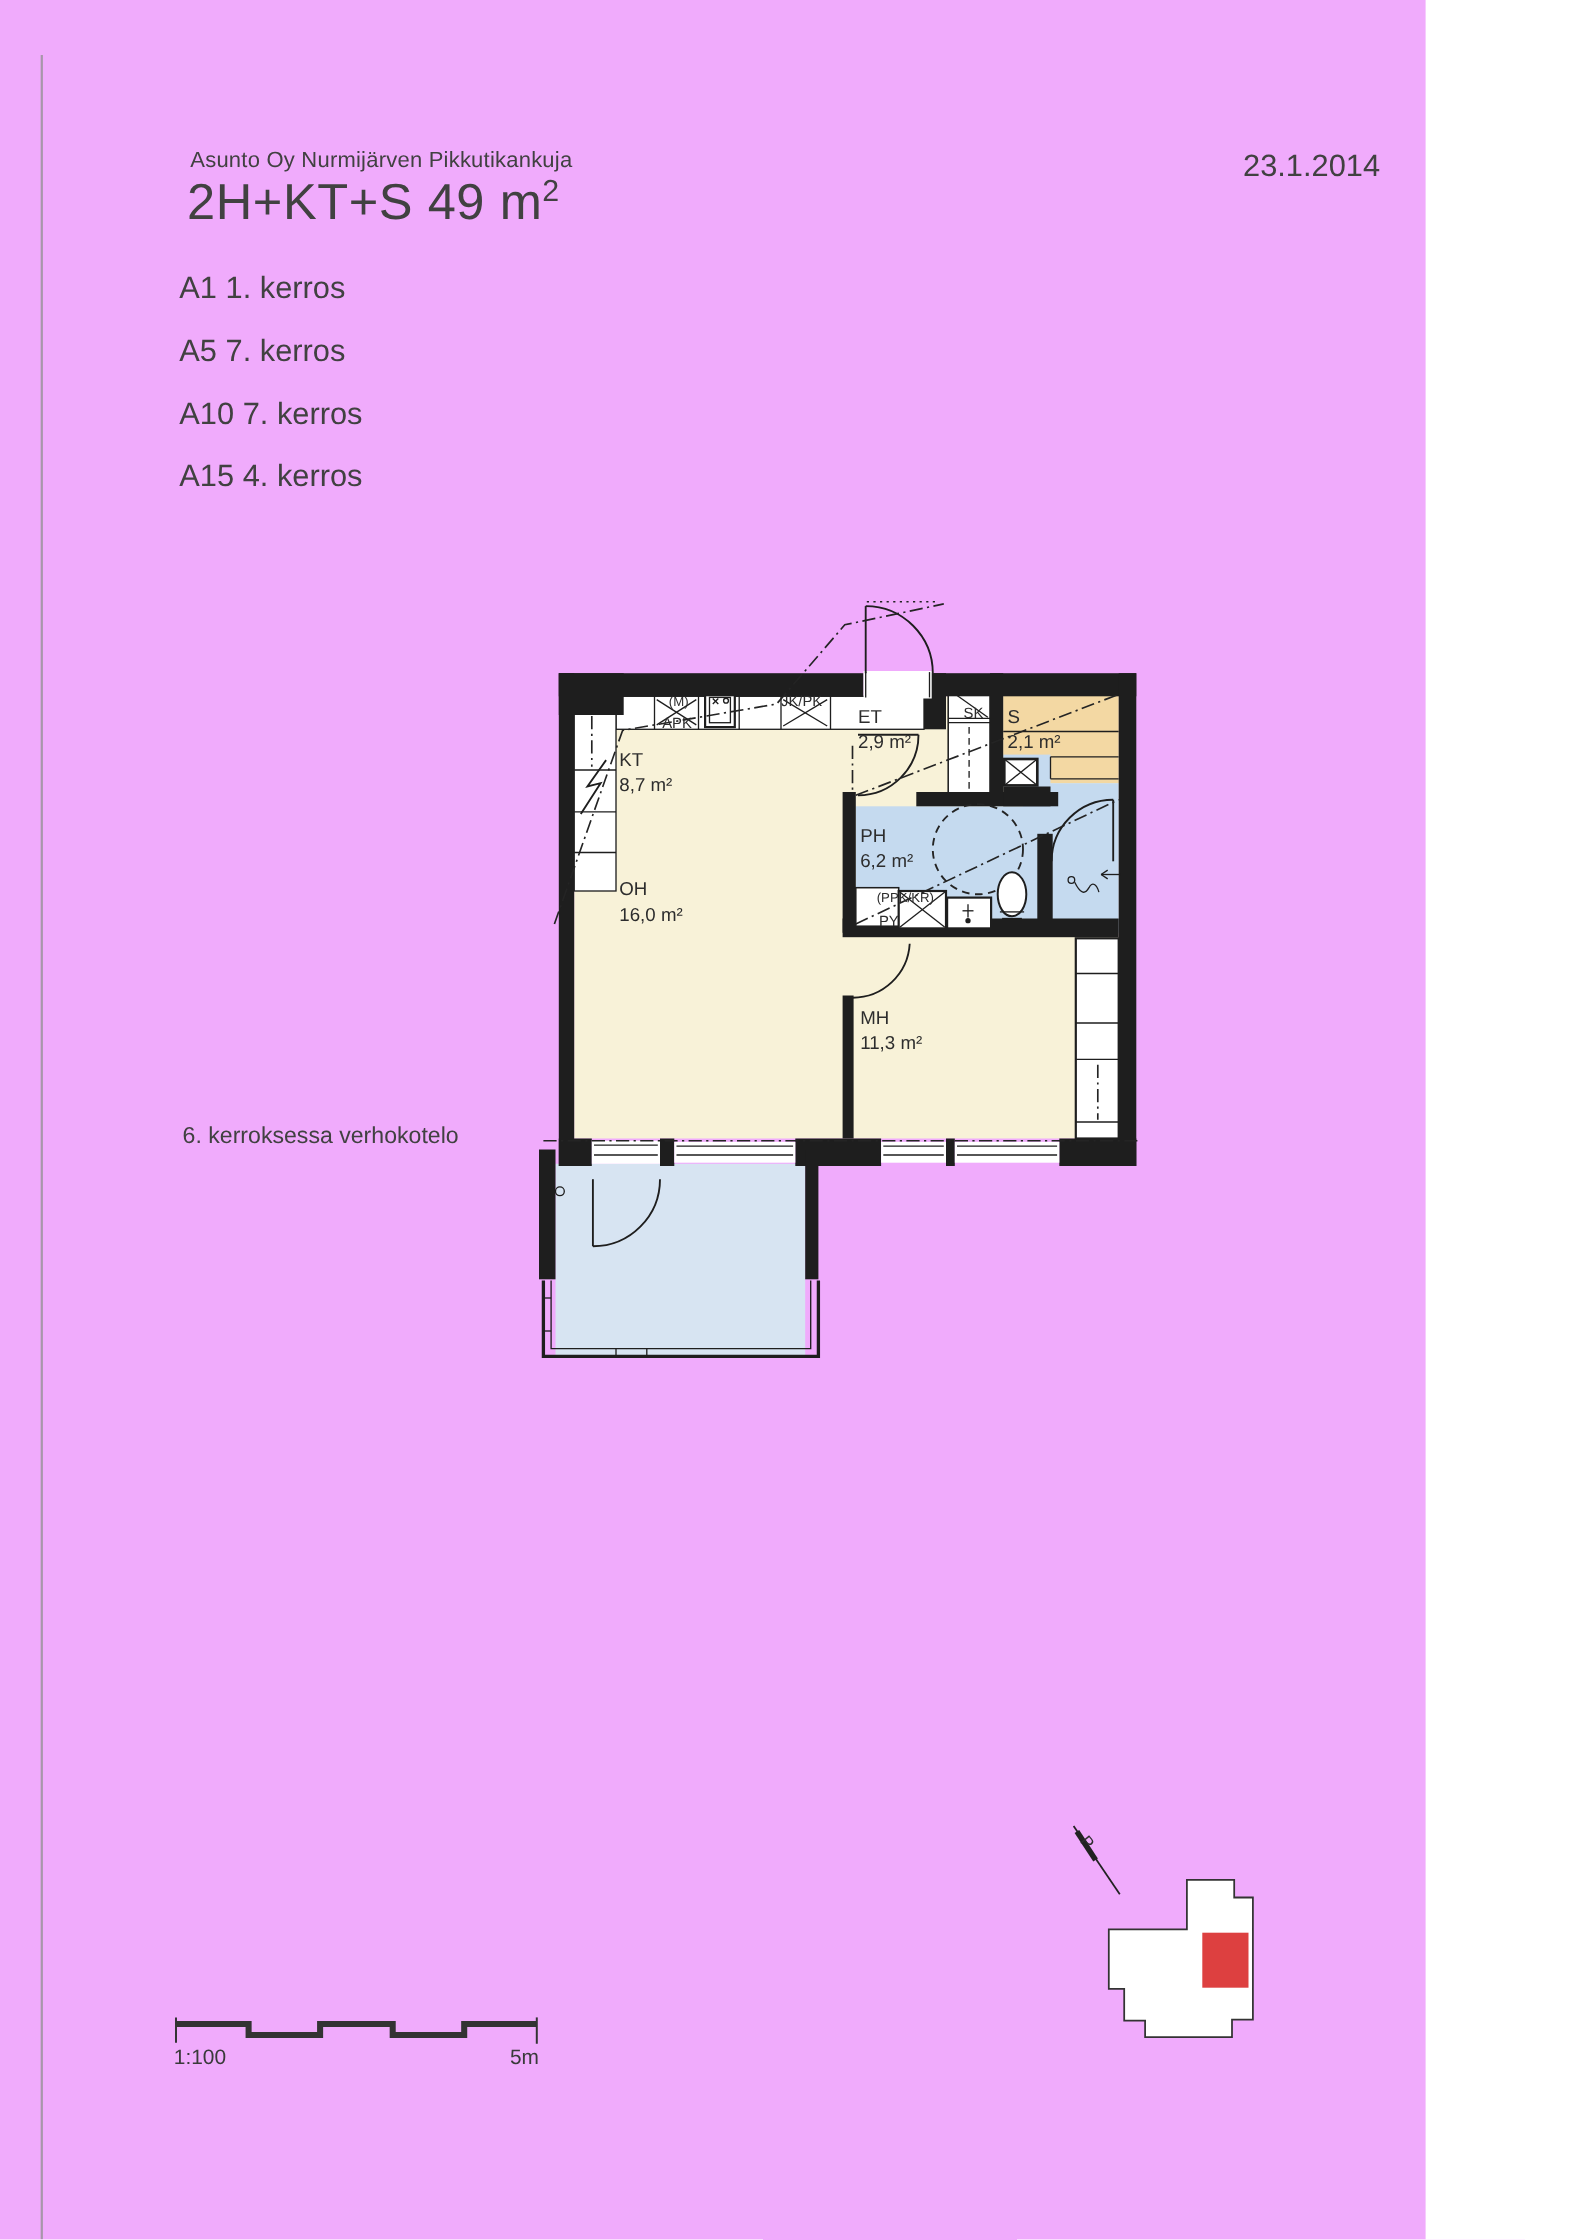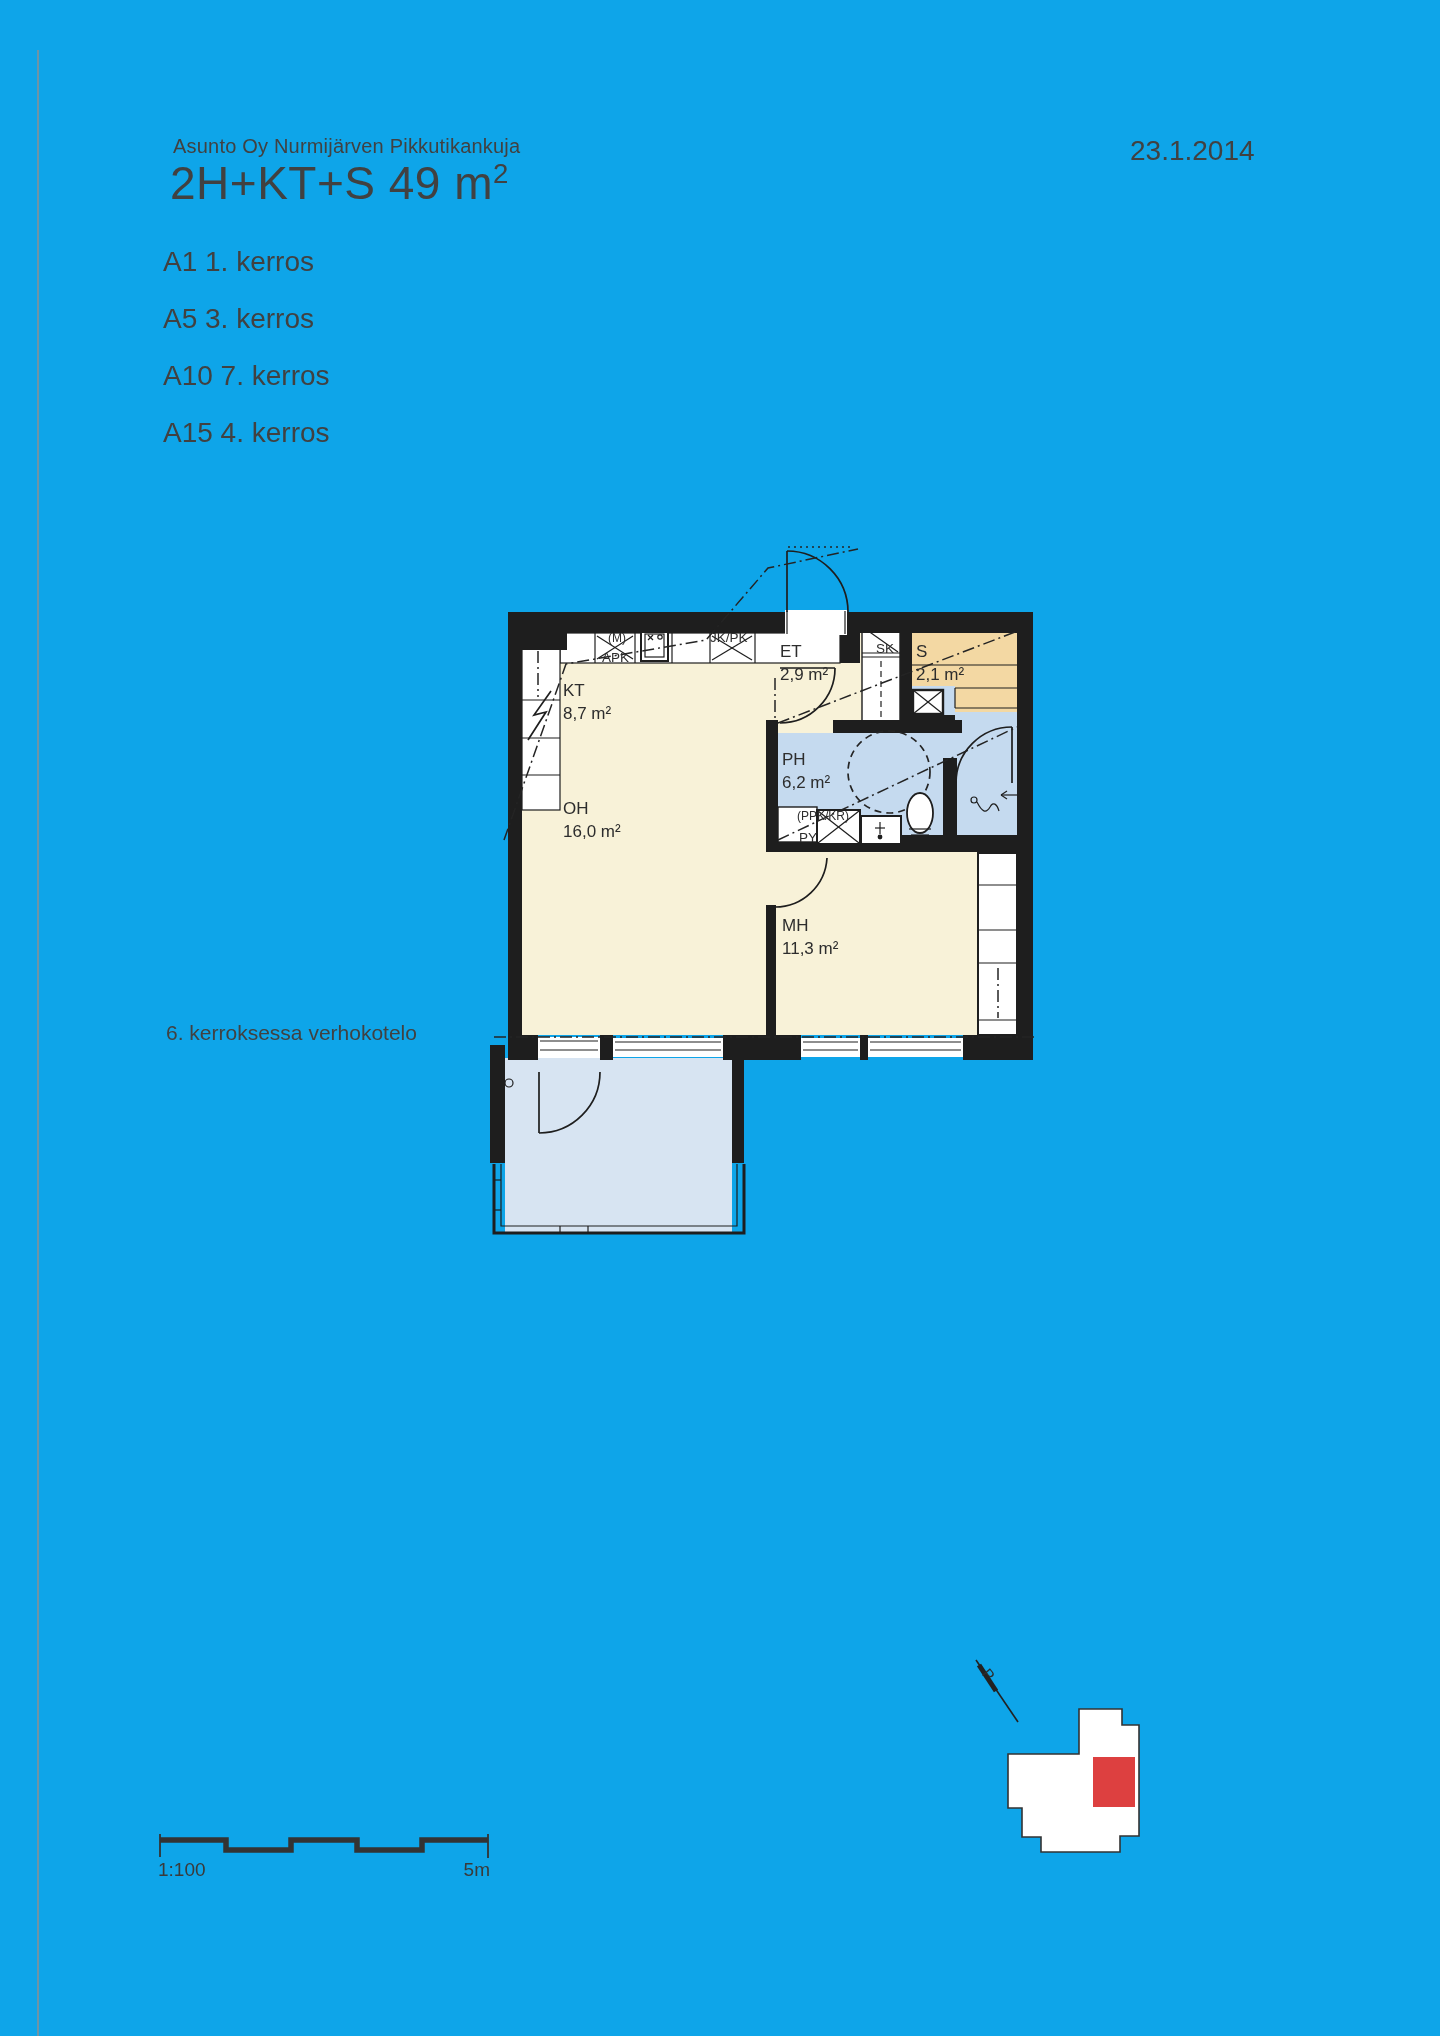--- a/index.html
+++ b/index.html
@@ -1,17 +1,17 @@
 <!DOCTYPE html>
 <html><head>
 <meta charset="utf-8">
 <style>
   html,body{margin:0;padding:0;background:#ffffff;}
   .sheet{
-    position:relative;width:1440px;height:2036px;background:#0ea5e9;
+    position:relative;width:1296px;height:2036px;background:#f0abfc;
     font-family:"Liberation Sans",sans-serif;color:#414141;overflow:hidden;
   }
   .abs{position:absolute;}
   .scan-edge{position:absolute;left:37px;top:50px;width:2px;height:1986px;background:#8f8f8f;opacity:.75;}
   .company{left:173px;top:135px;font-size:20px;letter-spacing:.2px;}
   .title{left:170px;top:156px;font-size:46px;letter-spacing:.5px;}
   .title sup{font-size:60%;}
   .date{left:1130px;top:135px;font-size:28px;}
   .floors{left:163px;top:251px;font-size:28px;}
   .floor-item{margin-bottom:36px;line-height:21px;}
@@ -35,21 +35,21 @@
 <div class="sheet">
 
   <div class="scan-edge"></div>
 
   <div class="abs company">Asunto Oy Nurmijärven Pikkutikankuja</div>
   <div class="abs title"><span>2H+KT+S 49 m</span><sup>2</sup></div>
   <div class="abs date">23.1.2014</div>
 
   <div class="abs floors">
     <div class="floor-item">A1 1. kerros</div>
-    <div class="floor-item">A5 3. kerros</div>
+    <div class="floor-item">A5 7. kerros</div>
     <div class="floor-item">A10 7. kerros</div>
     <div class="floor-item">A15 4. kerros</div>
   </div>
 
   <div class="abs note">6. kerroksessa verhokotelo</div>
 
   <svg class="plan" style="left:470px;top:440px;width:600px;height:810px" viewBox="470 440 600 810">
 
     <g>
       <rect x="522" y="633" width="495" height="402" fill="#f8f2d8"></rect>

